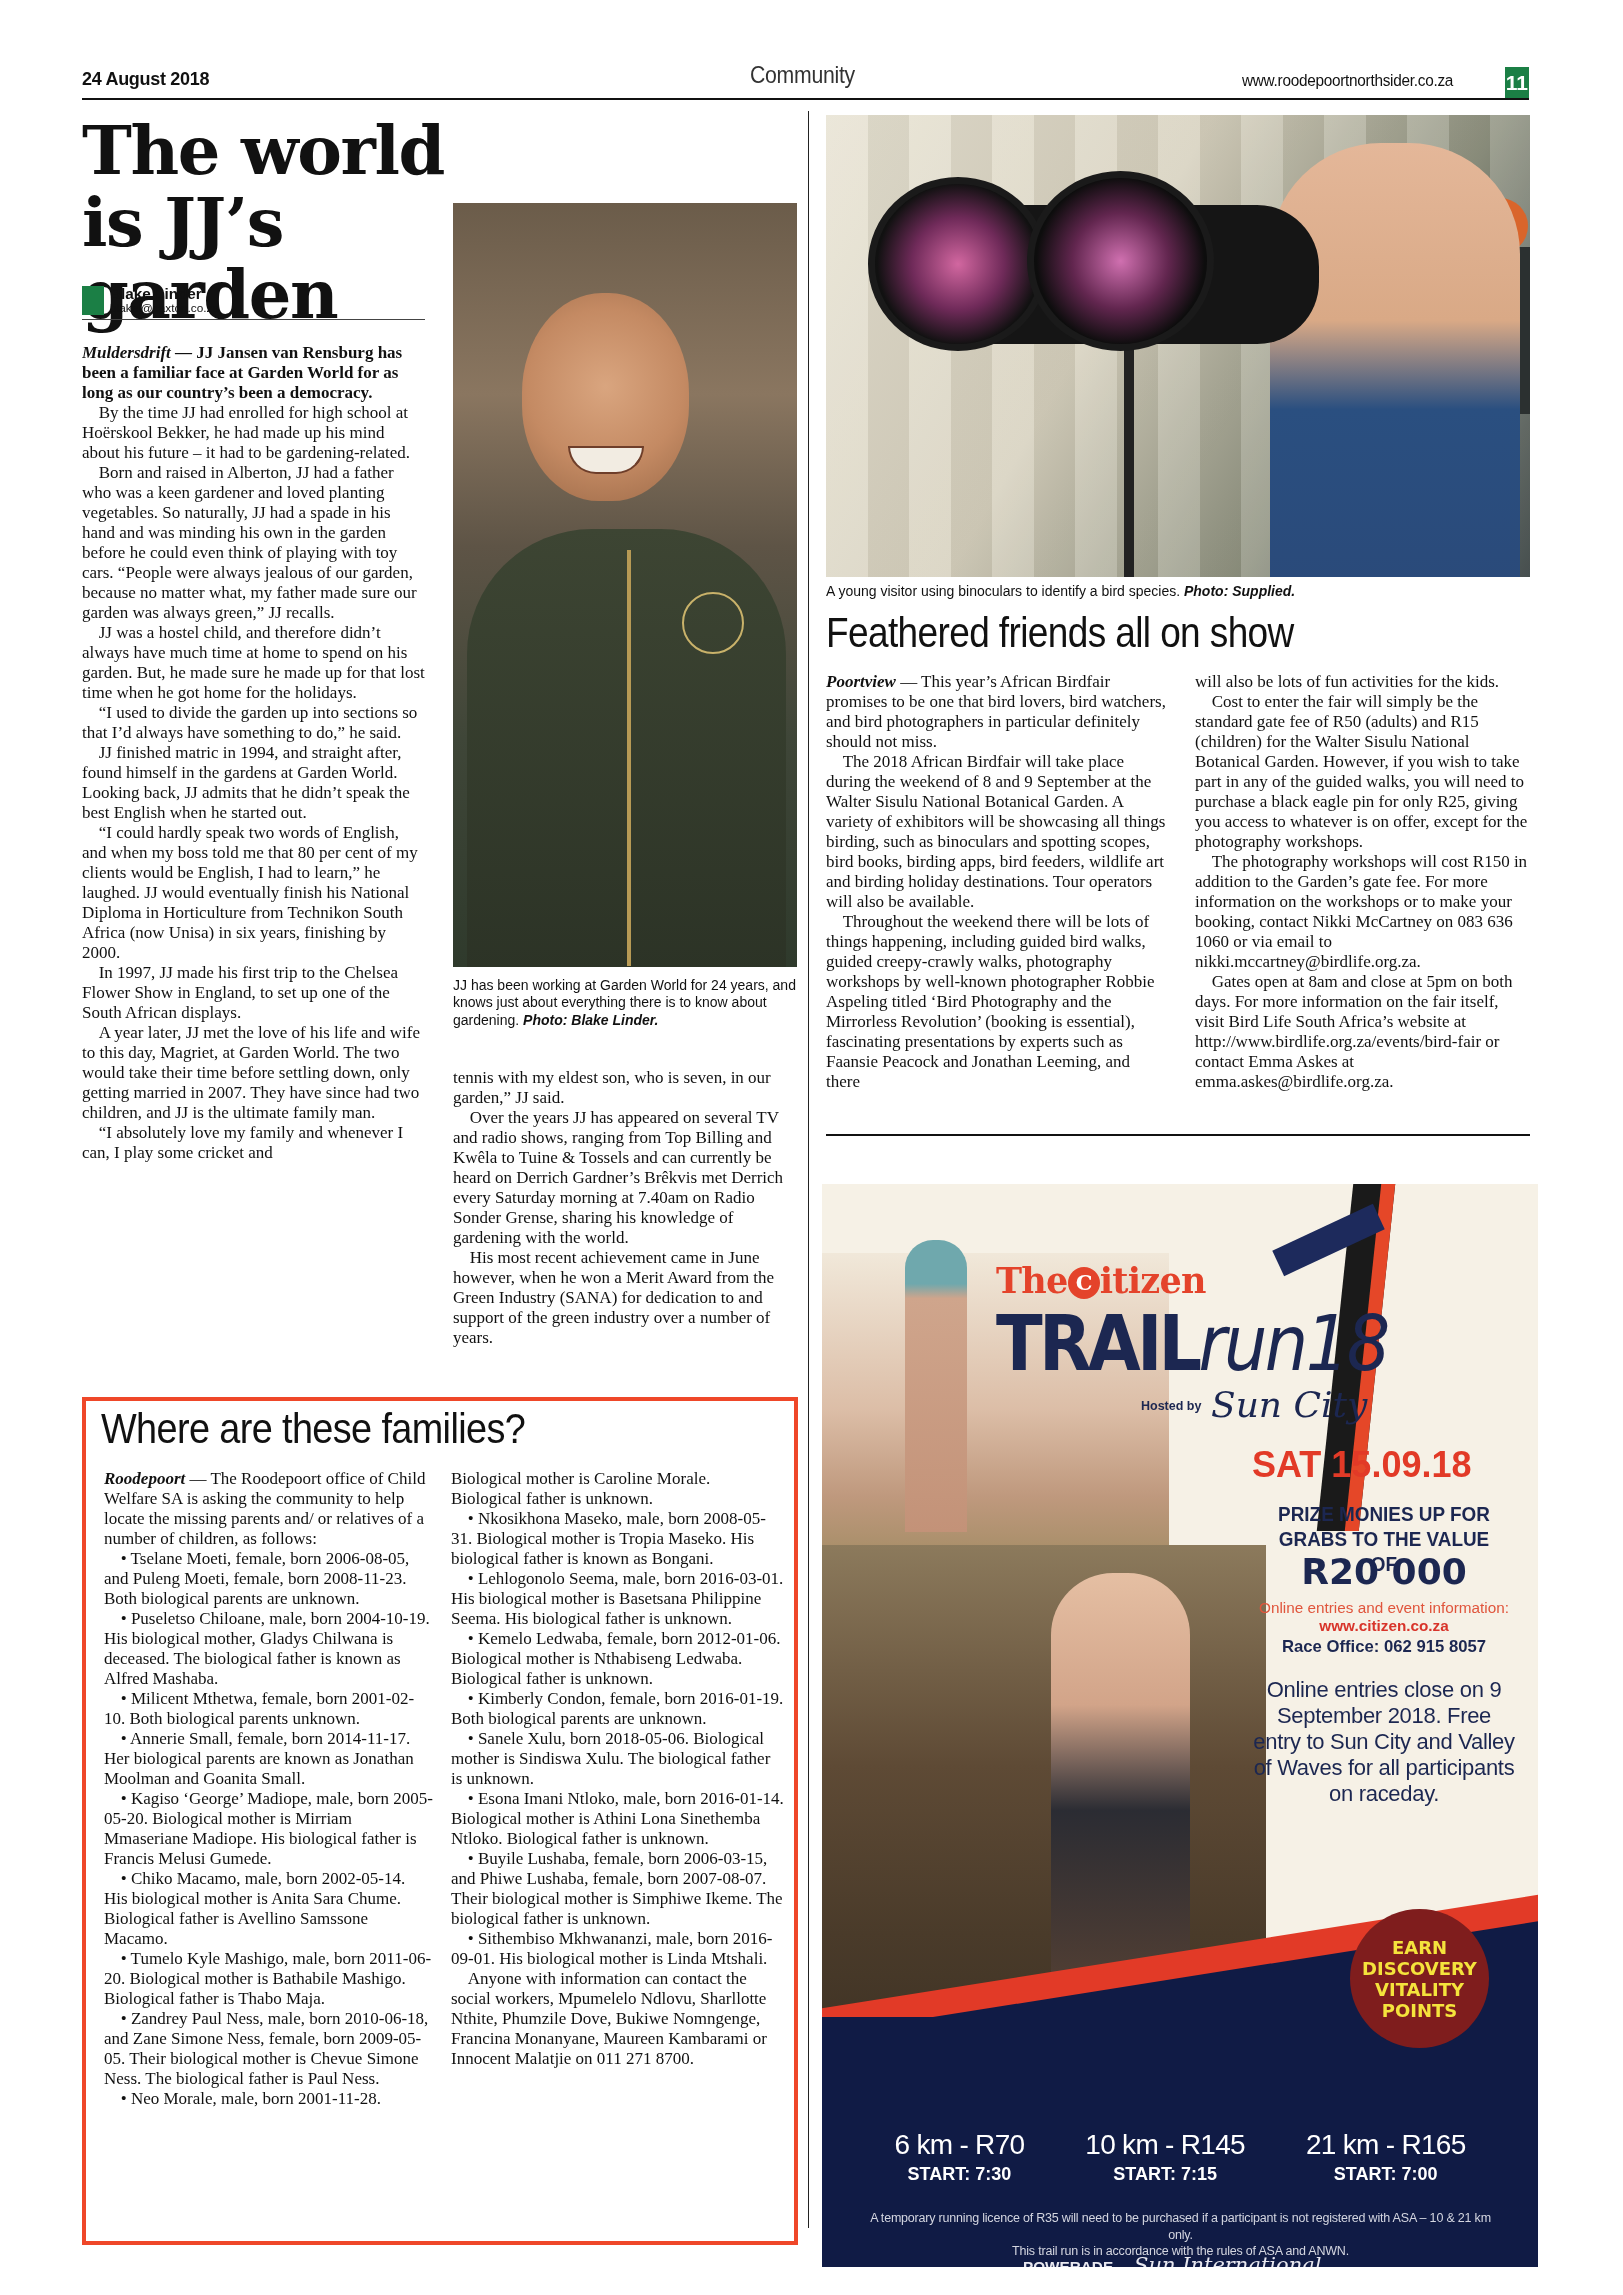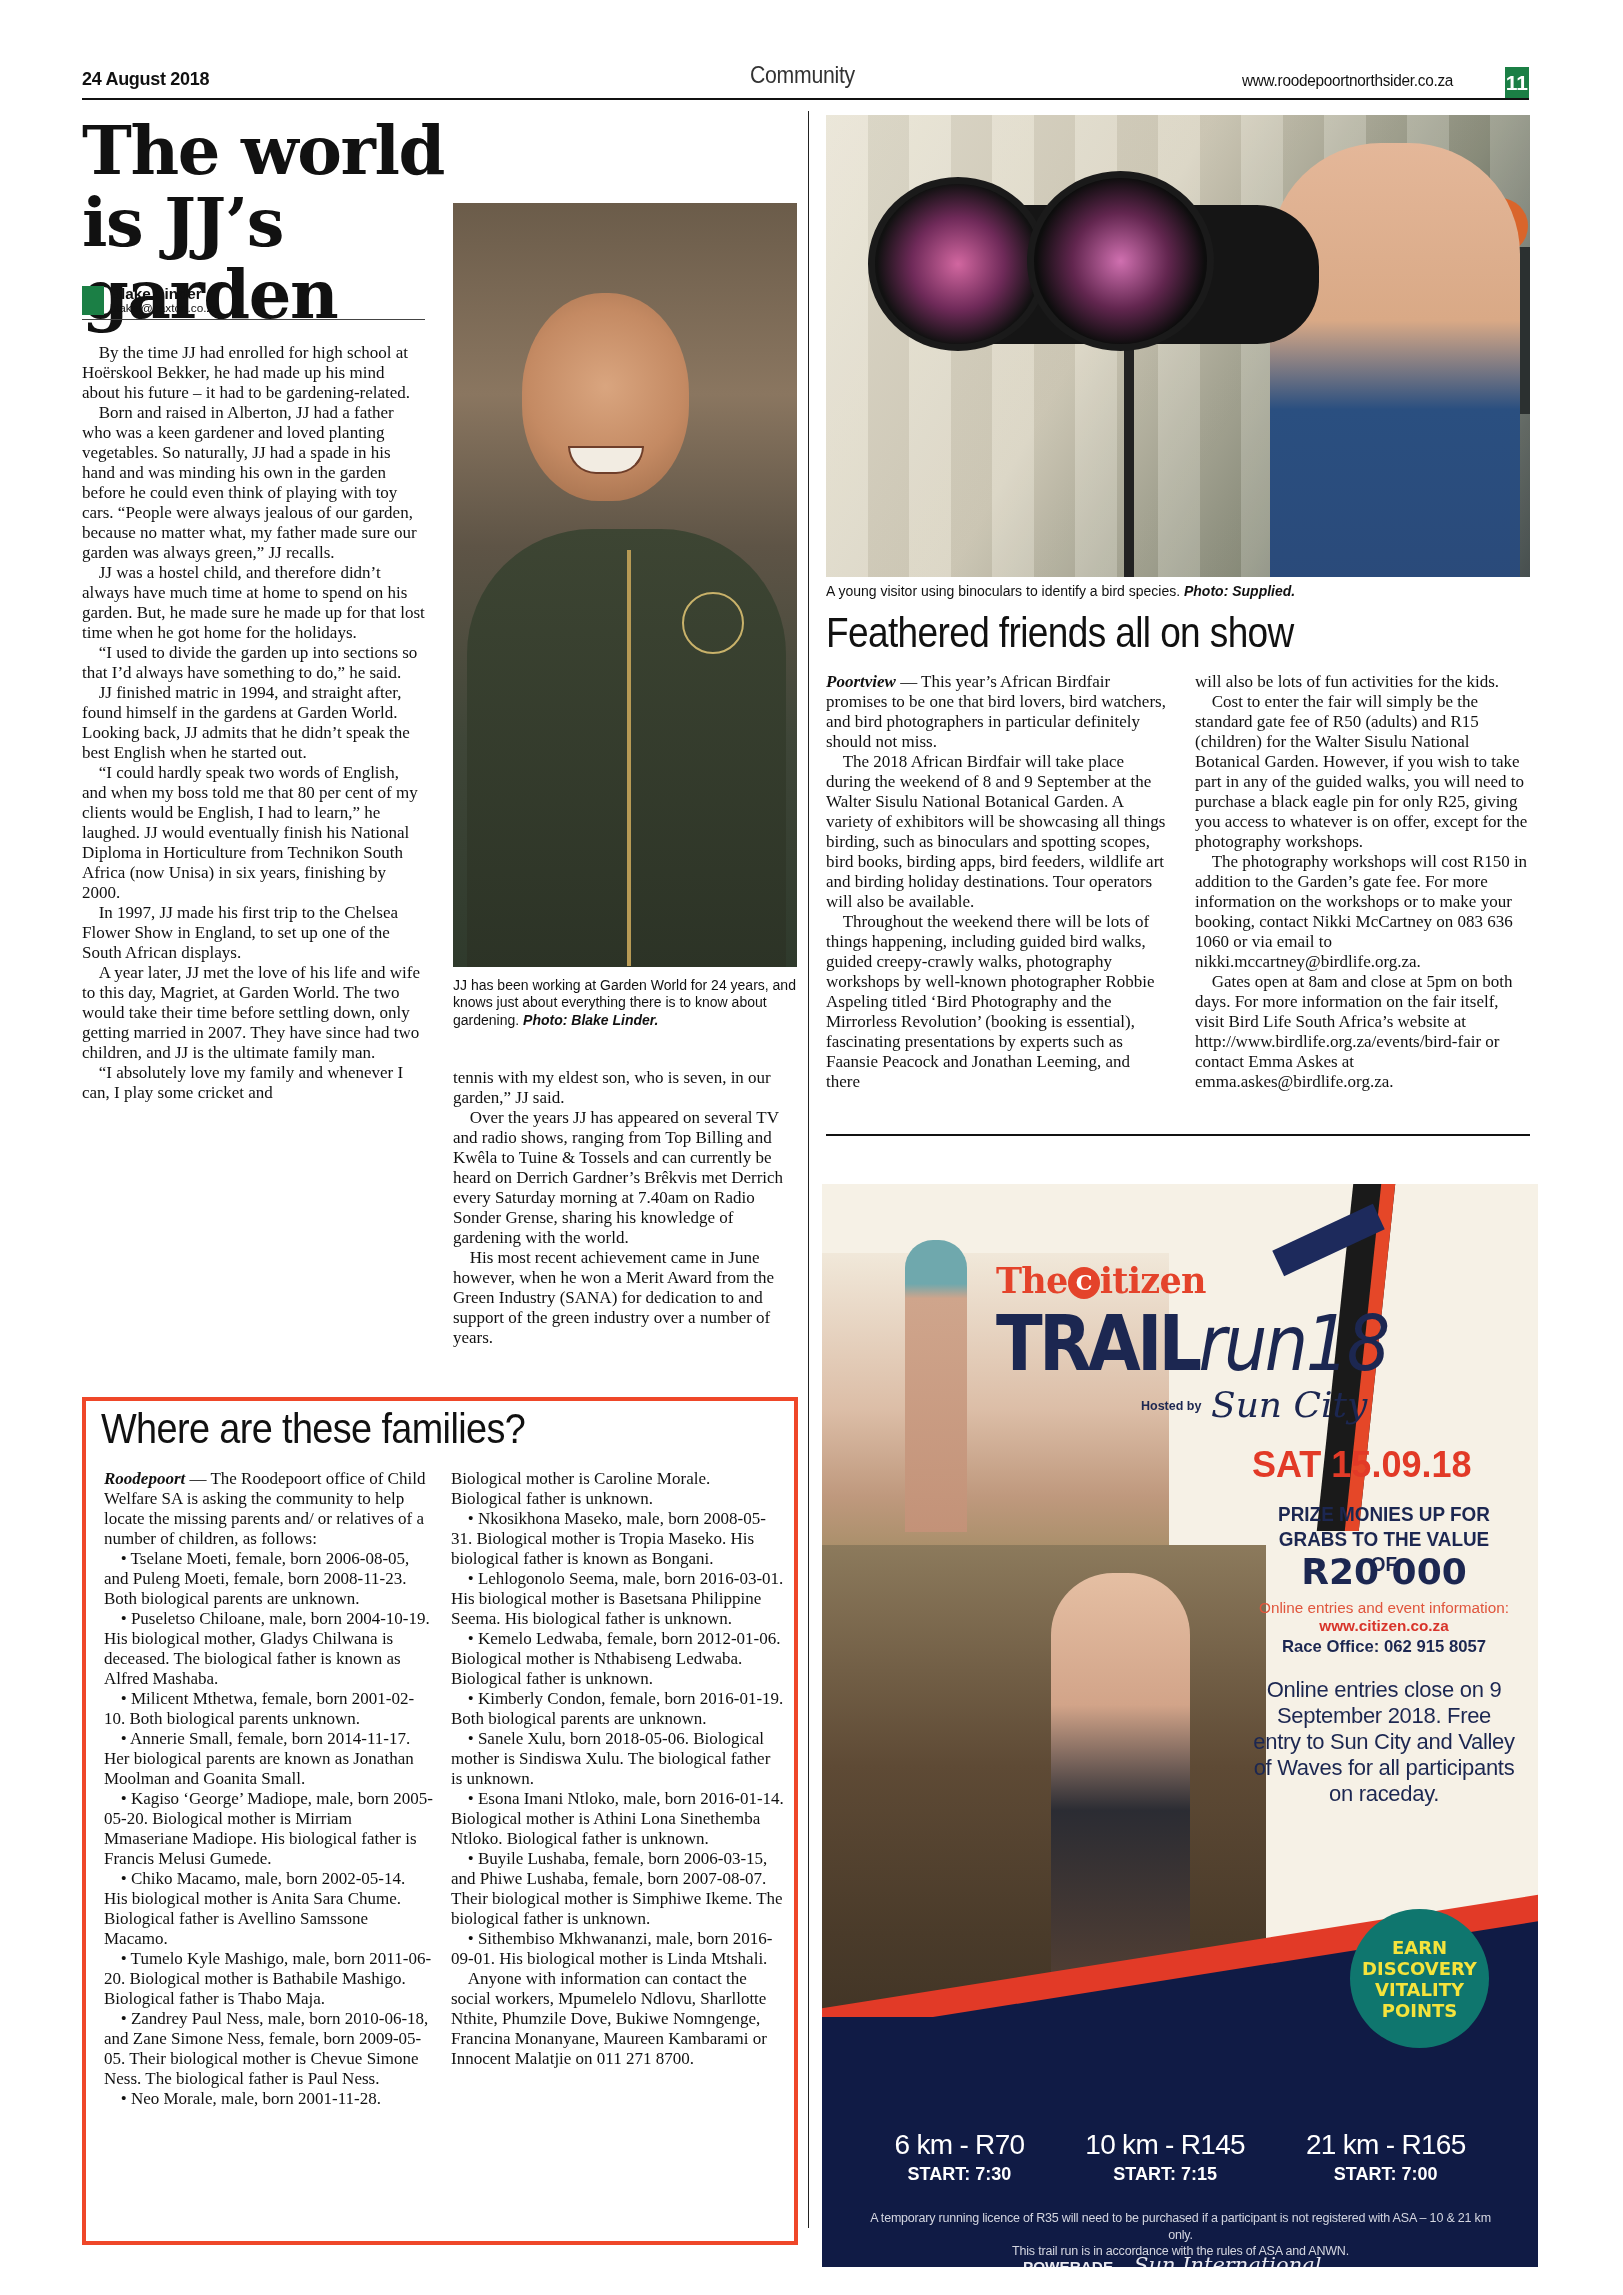--- a/index.html
+++ b/index.html
@@ -82,21 +82,21 @@
   .ad .prize { position: absolute; left: 430px; top: 317px; width: 264px; text-align: center; font: bold 21px/25px "Liberation Sans", sans-serif; color: #1c2751; transform: scaleX(0.9); }
   .ad .prize-val { position: absolute; left: 430px; top: 367px; width: 264px; text-align: center; font: 900 36px "DejaVu Sans", sans-serif; color: #1c2751; }
   .ad .online { position: absolute; left: 430px; top: 415px; width: 264px; text-align: center; font: 15.3px/18px "Liberation Sans", sans-serif; color: #e0553c; }
   .ad .online b { color: #d8342a; }
   .ad .office { position: absolute; left: 430px; top: 453px; width: 264px; text-align: center; font: bold 16.7px "Liberation Sans", sans-serif; color: #1c2751; }
   .ad .close { position: absolute; left: 430px; top: 493px; width: 264px; text-align: center; font: 22px/26px "Liberation Sans", sans-serif; color: #1c2751; letter-spacing: -0.3px; }
   .ad .limited { position: absolute; left: 430px; top: 633px; width: 264px; text-align: center; font: 900 30.5px/33px "DejaVu Sans", sans-serif; color: #1c2751; letter-spacing: -0.7px; }
   .ad .stripe-red { position: absolute; left: -69px; top: 764px; width: 902px; height: 49px; background: #e23a27; transform: rotate(-9deg); }
   .ad .navy { position: absolute; left: 0; top: 833px; width: 716px; height: 250px; background: #101b45; }
   .ad .navy-wedge { position: absolute; left: -69px; top: 791px; width: 902px; height: 139px; background: #101b45; transform: rotate(-9deg); }
-  .ad .vitality { position: absolute; left: 528px; top: 725px; width: 139px; height: 139px; border-radius: 50%; background: #0f766e; color: #f5e33c; font: 900 18px/21px "DejaVu Sans", sans-serif; text-align: center; padding-top: 28px; }
+  .ad .vitality { position: absolute; left: 528px; top: 725px; width: 139px; height: 139px; border-radius: 50%; background: #7f1d1d; color: #f5e33c; font: 900 18px/21px "DejaVu Sans", sans-serif; text-align: center; padding-top: 28px; }
   .ad .prices { position: absolute; left: 0; top: 945px; width: 716px; display: flex; justify-content: space-around; color: #fff; padding: 0 42px; }
   .ad .price { text-align: center; }
   .ad .price .d { font: 28px "Liberation Sans", sans-serif; letter-spacing: -0.7px; }
   .ad .price .s { font: bold 18px "Liberation Sans", sans-serif; margin-top: 2.8px; }
   .ad .licence { position: absolute; left: 42px; top: 1026px; width: 633px; text-align: center; font: 12.5px/16.7px "Liberation Sans", sans-serif; color: #d4d6e0; letter-spacing: -0.2px; }
   .ad .sponsors { position: absolute; left: 201px; top: 1069px; color: #e8e8f0; font: bold 15.3px "Liberation Sans", sans-serif; white-space: nowrap; }
   .ad .sponsors .sun { font: italic 21px "DejaVu Serif", serif; margin-left: 16.7px; }
 
   
   .fam-box { left: 82px; top: 1397px; width: 716px; height: 848px; border: 4.2px solid #ef4729; }
@@ -120,20 +120,21 @@
 
 <h1 class="abs jj-title">The world is JJ’s garden</h1>
 <div class="abs byline-block">
   <div class="byline-sq"></div>
   <div class="byline-name">Blake Linder</div>
   <div class="byline-email">blakel@caxton.co.za</div>
 </div>
 <div class="abs byline-rule"></div>
 
 <div class="abs body-col col1">
+  <p class="first lede"><i>Muldersdrift</i> <span>— JJ Jansen van Rensburg has been a familiar face at Garden World for as long as our country’s been a democracy.</span></p>
   <p>By the time JJ had enrolled for high school at Hoërskool Bekker, he had made up his mind about his future – it had to be gardening-related.</p>
   <p>Born and raised in Alberton, JJ had a father who was a keen gardener and loved planting vegetables. So naturally, JJ had a spade in his hand and was minding his own in the garden before he could even think of playing with toy cars. “People were always jealous of our garden, because no matter what, my father made sure our garden was always green,” JJ recalls.</p>
   <p>JJ was a hostel child, and therefore didn’t always have much time at home to spend on his garden. But, he made sure he made up for that lost time when he got home for the holidays.</p>
   <p>“I used to divide the garden up into sections so that I’d always have something to do,” he said.</p>
   <p>JJ finished matric in 1994, and straight after, found himself in the gardens at Garden World. Looking back, JJ admits that he didn’t speak the best English when he started out.</p>
   <p>“I could hardly speak two words of English, and when my boss told me that 80 per cent of my clients would be English, I had to learn,” he laughed. JJ would eventually finish his National Diploma in Horticulture from Technikon South Africa (now Unisa) in six years, finishing by 2000.</p>
   <p>In 1997, JJ made his first trip to the Chelsea Flower Show in England, to set up one of the South African displays.</p>
   <p>A year later, JJ met the love of his life and wife to this day, Magriet, at Garden World. The two would take their time before settling down, only getting married in 2007. They have since had two children, and JJ is the ultimate family man.</p>
   <p>“I absolutely love my family and whenever I can, I play some cricket and</p>
 </div>

